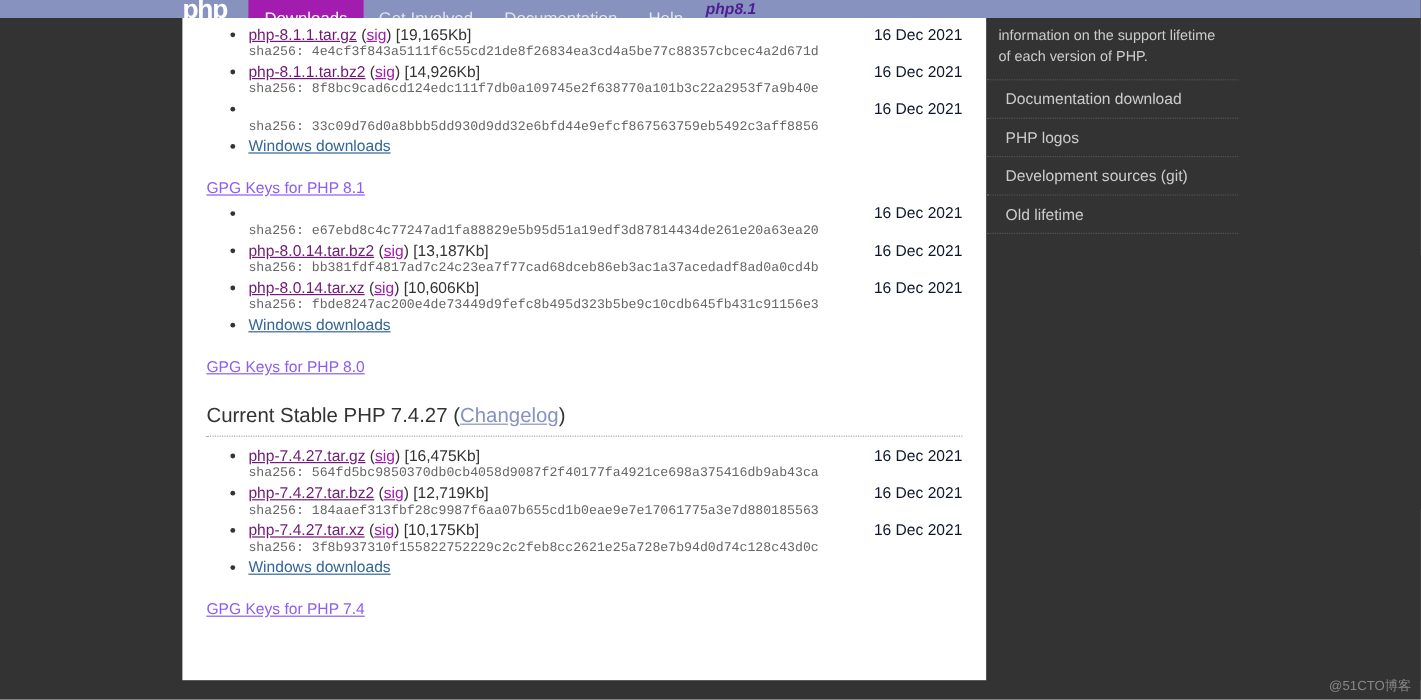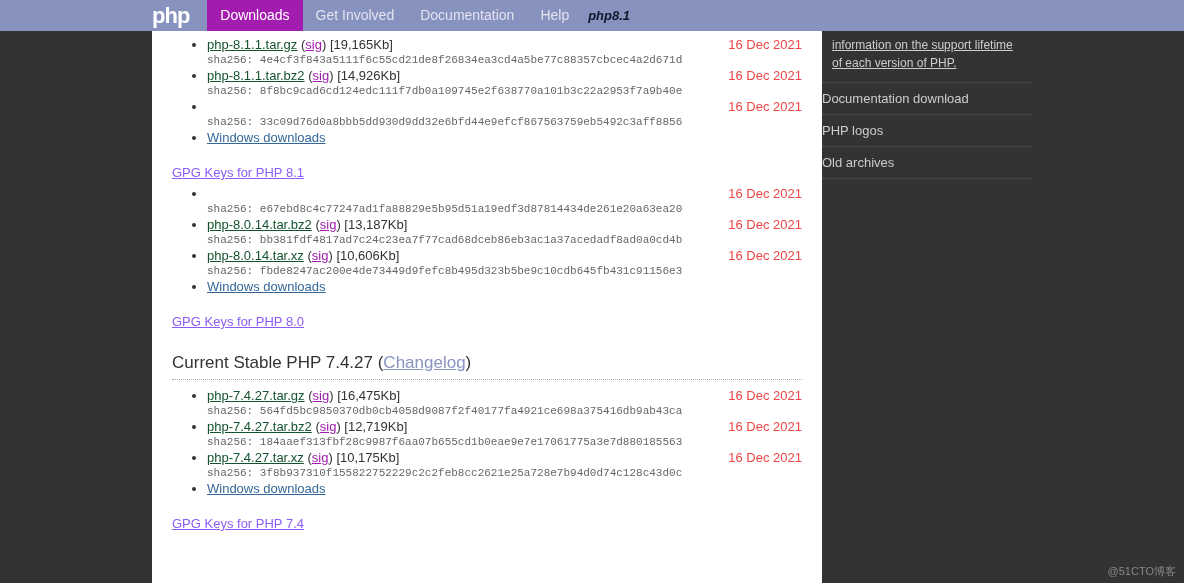--- a/index.html
+++ b/index.html
@@ -1,41 +1,41 @@
 <!DOCTYPE html>
 <html><head>
 <meta charset="utf-8">
 <style>
 * { margin: 0; padding: 0; box-sizing: border-box; }
 body { font-family: -apple-system, BlinkMacSystemFont, "Segoe UI", Arial, sans-serif; background: #333; color: #333; font-size: 13px; }
 .page { width: 1184px; margin: 0 auto; background: #333; }
-.header { background: #8892bf; height: 31px; display: flex; align-items: center; padding: 0 10px; }
+.header { background: #8892bf; height: 15px; display: flex; align-items: center; padding: 0 10px; }
 .header-inner { width: 880px; margin: 0 auto; display: flex; align-items: center; height: 100%; }
 .logo { color: #fff; font-size: 22px; font-weight: bold; margin-right: 18px; letter-spacing: -1px; }
 .nav { display: flex; height: 100%; }
 .nav a { color: #e2e4ef; padding: 0 13px; line-height: 31px; text-decoration: none; font-size: 14px; }
 .nav a.active { background: #a21caf; color: #fff; }
-.php8 { color: #0f172a; font-style: italic; font-weight: bold; margin-left: 6px; }
+.php8 { color: #4c1d95; font-style: italic; font-weight: bold; margin-left: 6px; }
 .search-box { margin-left: auto; }
 .search-box input { border: 1px solid #aaa; padding: 2px 6px; width: 220px; font-size: 12px; }
 .content-wrap { display: flex; width: 880px; margin: 0 auto; }
 .main { background: #fff; flex: 1; padding: 0 20px 30px 20px; min-height: 552px; }
 .sidebar { background: #333; width: 210px; padding-top: 5px; color: #ccc; }
-.sb-text { font-size: 12px; color: #ccc; padding: 0 10px 10px 10px; line-height: 1.5; text-decoration: underline; }
-.sb-link { display: block; color: #ccc; padding: 8px 0; border-bottom: 1px dotted #555; border-top: 1px dotted #555; font-size: 13px; text-decoration: none; }
+.sb-text { font-size: 12px; color: #ccc; padding: 0 10px 10px 10px; line-height: 1.5; }
+.sb-link { display: block; color: #ccc; padding: 8px 16px; border-bottom: 1px dotted #555; border-top: 1px dotted #555; font-size: 13px; text-decoration: none; }
 .sb-link + .sb-link { border-top: none; }
 ul.filelist { list-style: disc; margin: 6px 0 10px 35px; }
 ul.filelist > li { margin-bottom: 2px; position: relative; }
 .filerow { display: flex; }
 .filemain { flex: 1; }
-a.dl { color: #14532d; }
+a.dl { color: #701a75; }
 a.sig { color: #a21caf; text-decoration: underline; }
 .paren { color: #333; }
 .size { color: #333; }
-.date { color: #ef4444; position: relative; margin-left: auto; white-space: nowrap; }
+.date { color: #0f172a; position: relative; margin-left: auto; white-space: nowrap; }
 .sha { font-family: "Courier New", monospace; font-size: 11px; color: #666; margin-top: 2px; }
 a.win { color: #369; text-decoration: underline; }
 a.gpg { color: #8b5cf6; text-decoration: underline; display: inline-block; margin: 10px 0 0 0; }
 h3.section { font-size: 17px; font-weight: normal; color: #333; margin: 24px 0 8px 0; padding-bottom: 6px; border-bottom: 1px dotted #aaa; }
 h3.section a { color: #8892bf; text-decoration: underline; }
 .watermark { position: fixed; bottom: 4px; right: 8px; color: #888; font-size: 11px; }
 </style>
 </head>
 <body>
 
@@ -165,18 +165,19 @@
         <li><a href="#" class="win">Windows downloads</a></li>
       </ul>
       <a href="#" class="gpg">GPG Keys for PHP 7.4</a>
 
     </div>
 
     <div class="sidebar">
       <div class="sb-text">information on the support lifetime of each version of PHP.</div>
       <a href="#" class="sb-link">Documentation download</a>
       <a href="#" class="sb-link">PHP logos</a>
-      <a href="#" class="sb-link">Old archives</a>
+      <a href="#" class="sb-link">Development sources (git)</a>
+      <a href="#" class="sb-link">Old lifetime</a>
     </div>
   </div>
 </div>
 
 <div class="watermark">@51CTO博客</div>
 
 </body></html>

